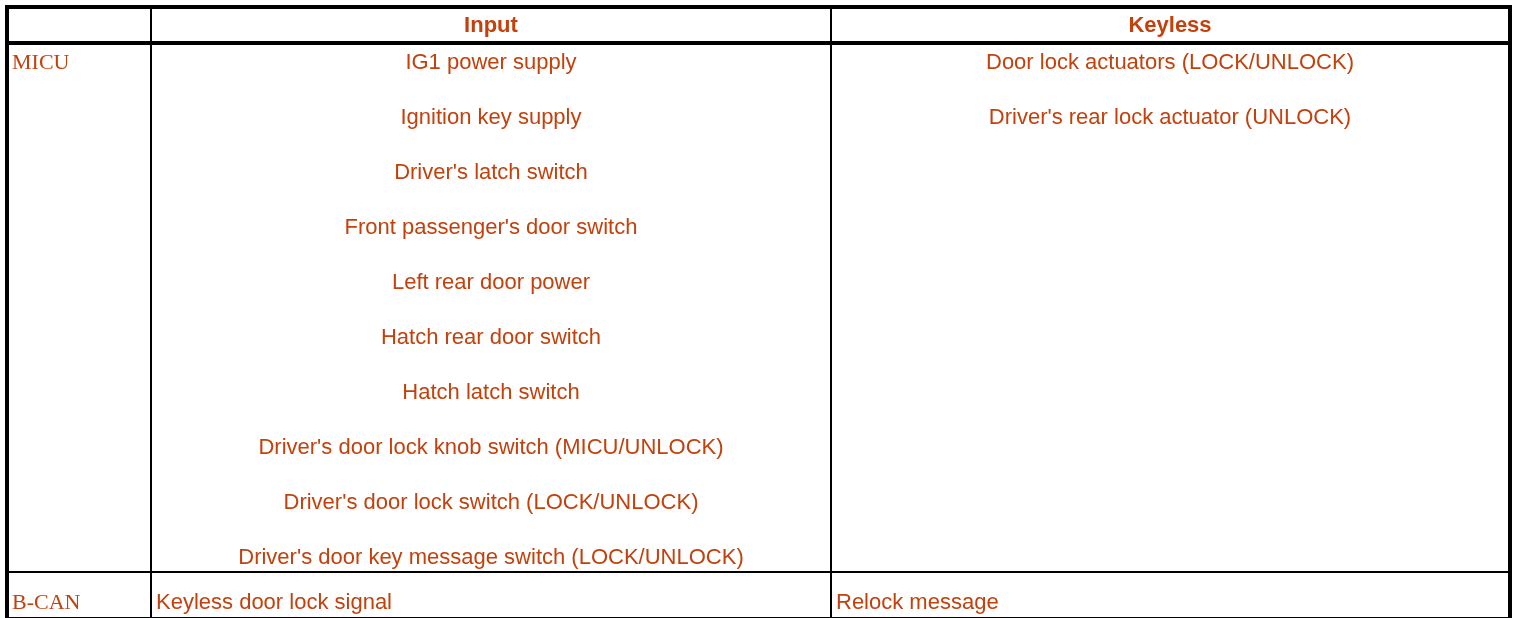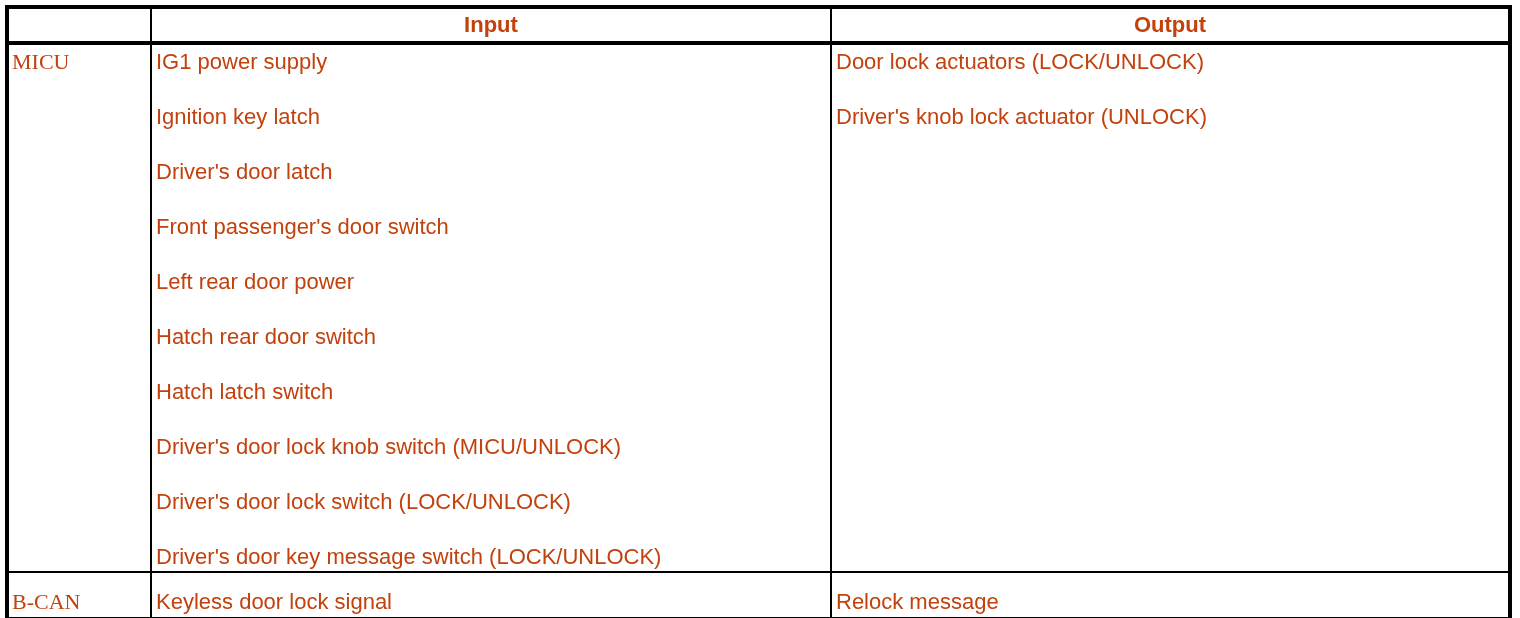--- a/index.html
+++ b/index.html
@@ -47,58 +47,59 @@
   tr.row-bcan { height: 33px; }
   tr.row-bcan td {
     vertical-align: middle;
     padding-top: 16px;
     padding-bottom: 2px;
   }
   .cell-item {
     line-height: 25px;
     margin-bottom: 30px;
     white-space: nowrap;
+    text-align: center;
   }
   .cell-item:last-child { margin-bottom: 0; }
 </style>
 </head>
 <body>
 
 <div class="page">
   <table class="io-table">
     <colgroup>
       <col style="width:144px">
       <col style="width:680px">
       <col style="width:679px">
     </colgroup>
     <thead>
       <tr>
         <th></th>
         <th>Input</th>
-        <th>Output</th>
+        <th>Keyless</th>
       </tr>
     </thead>
     <tbody>
       <tr class="row-micu">
         <td class="source-cell">MICU</td>
         <td class="list-cell">
           <div class="cell-item">IG1 power supply</div>
-          <div class="cell-item">Ignition key latch</div>
-          <div class="cell-item">Driver's door latch</div>
+          <div class="cell-item">Ignition key supply</div>
+          <div class="cell-item">Driver's latch switch</div>
           <div class="cell-item">Front passenger's door switch</div>
           <div class="cell-item">Left rear door power</div>
           <div class="cell-item">Hatch rear door switch</div>
           <div class="cell-item">Hatch latch switch</div>
           <div class="cell-item">Driver's door lock knob switch (MICU/UNLOCK)</div>
           <div class="cell-item">Driver's door lock switch (LOCK/UNLOCK)</div>
           <div class="cell-item">Driver's door key message switch (LOCK/UNLOCK)</div>
         </td>
         <td class="list-cell">
           <div class="cell-item">Door lock actuators (LOCK/UNLOCK)</div>
-          <div class="cell-item">Driver's knob lock actuator (UNLOCK)</div>
+          <div class="cell-item">Driver's rear lock actuator (UNLOCK)</div>
         </td>
       </tr>
       <tr class="row-bcan">
         <td class="source-cell">B-CAN</td>
         <td>Keyless door lock signal</td>
         <td>Relock message</td>
       </tr>
     </tbody>
   </table>
 </div>

